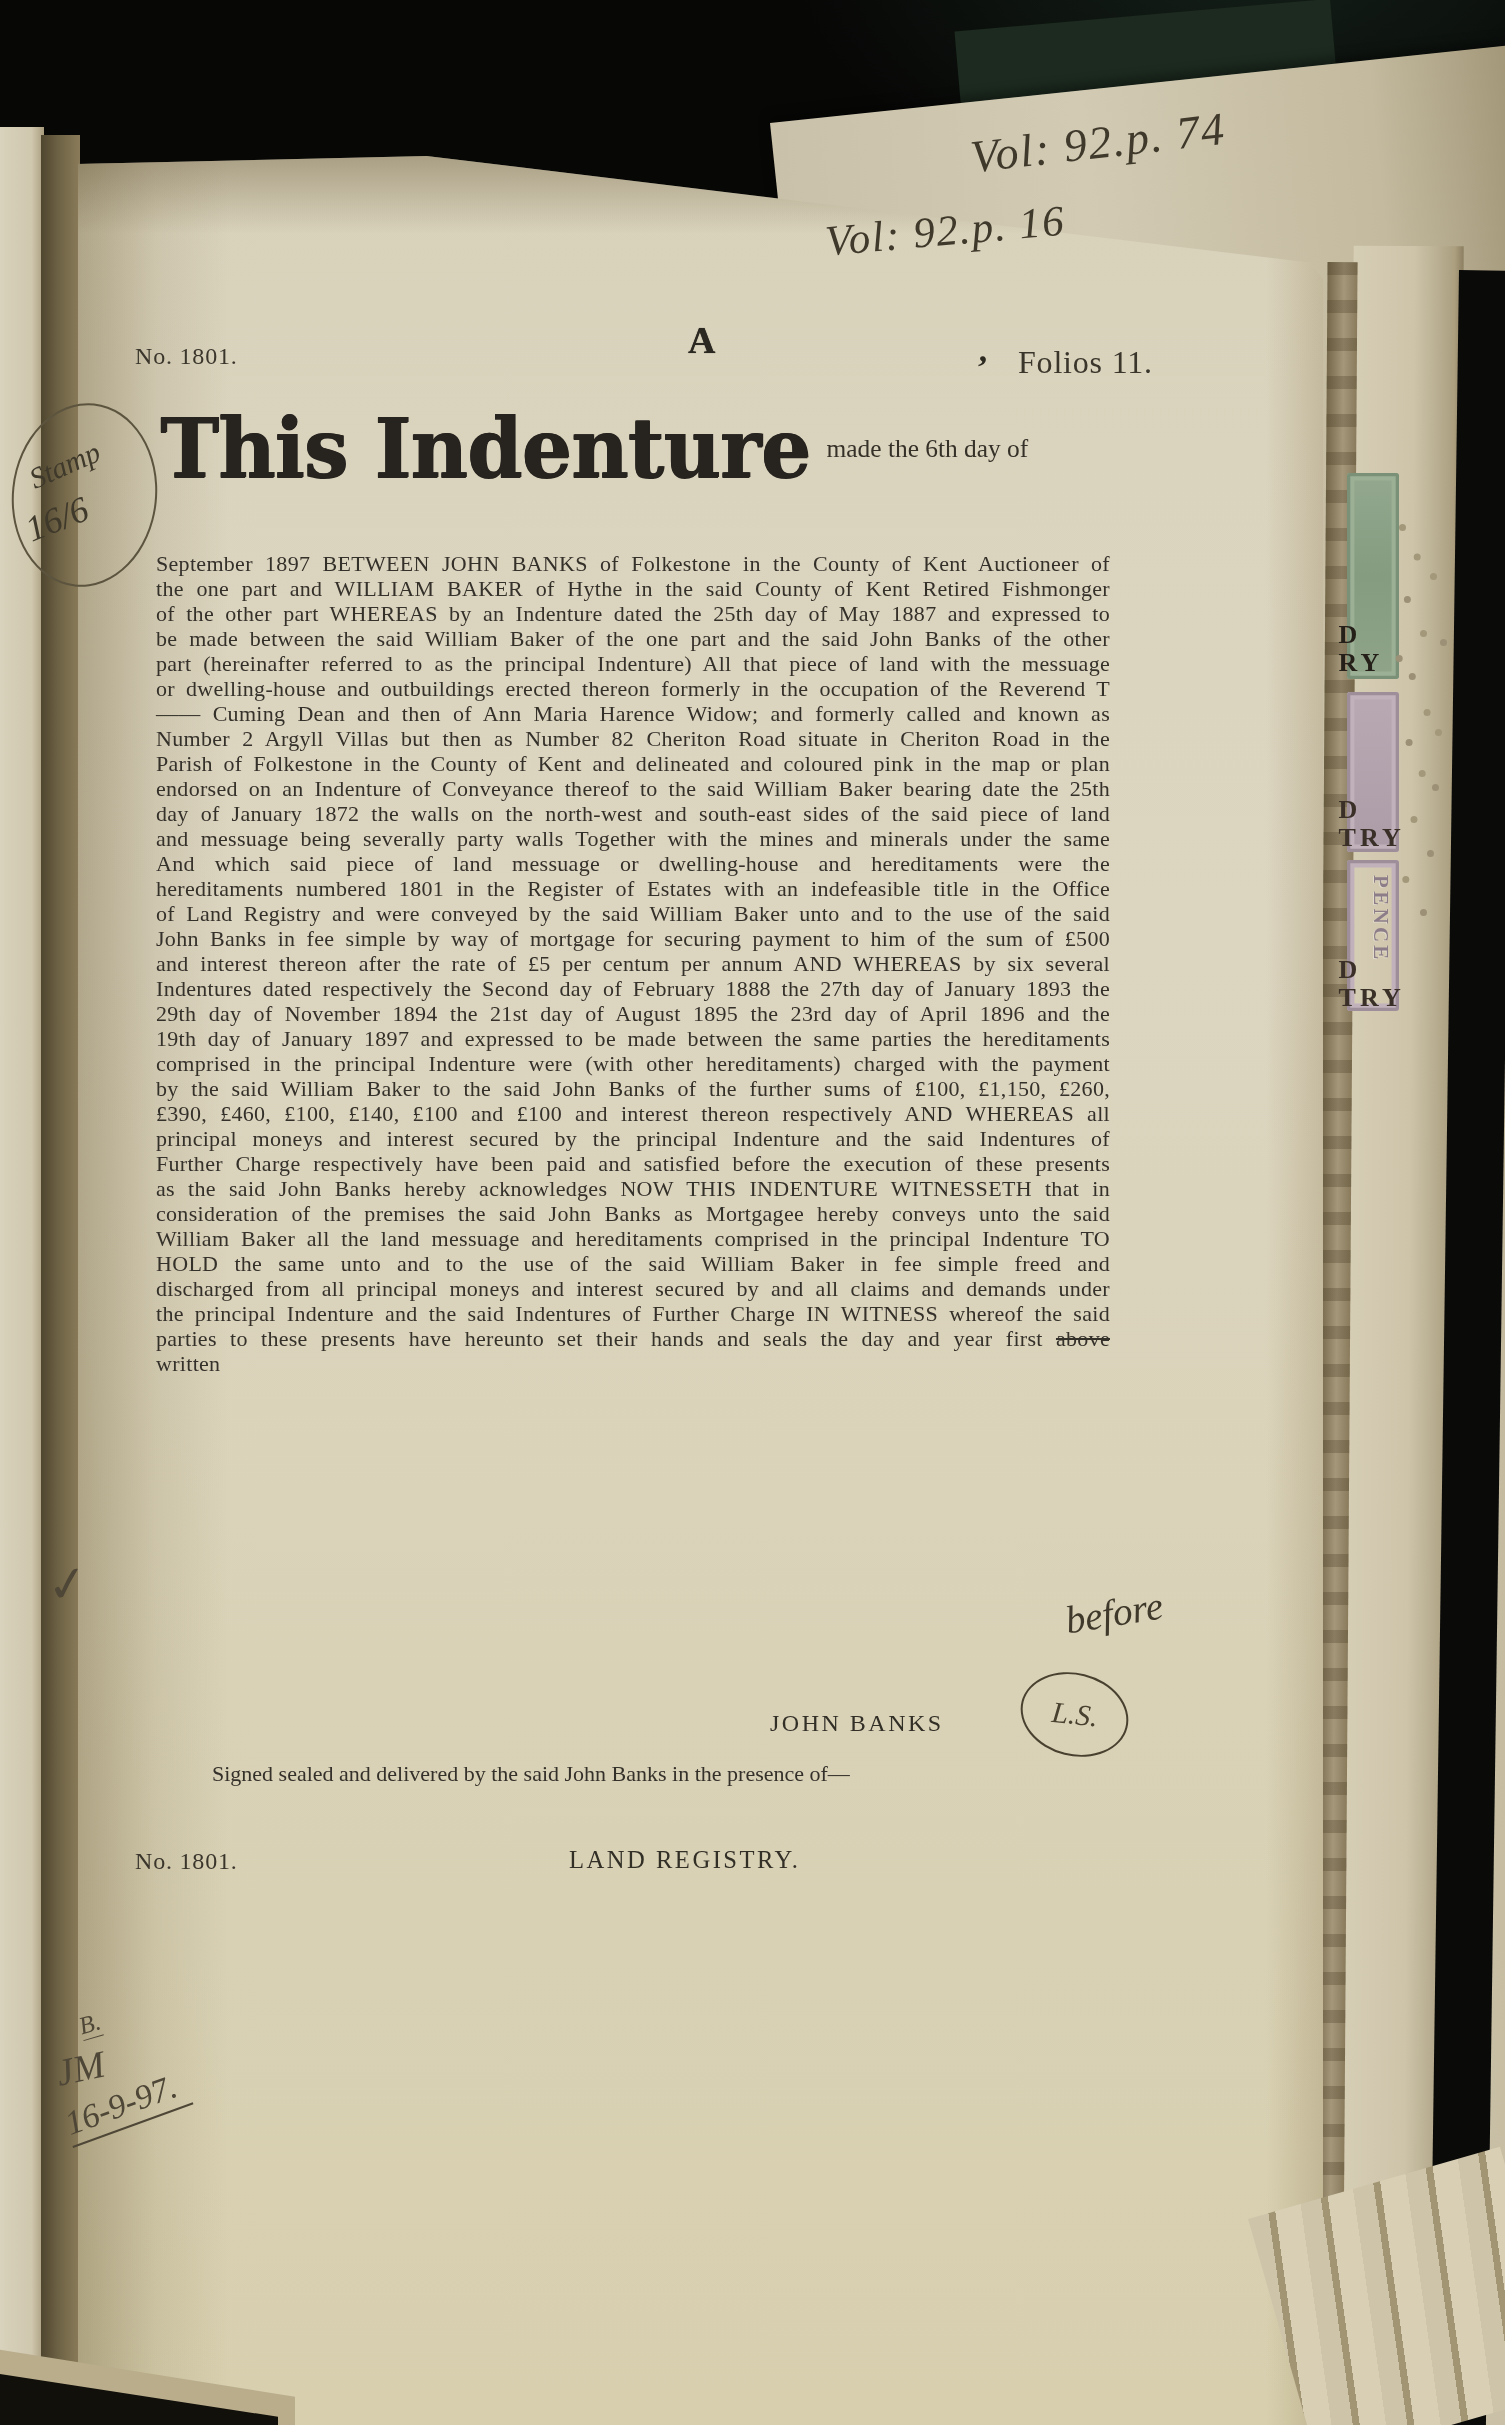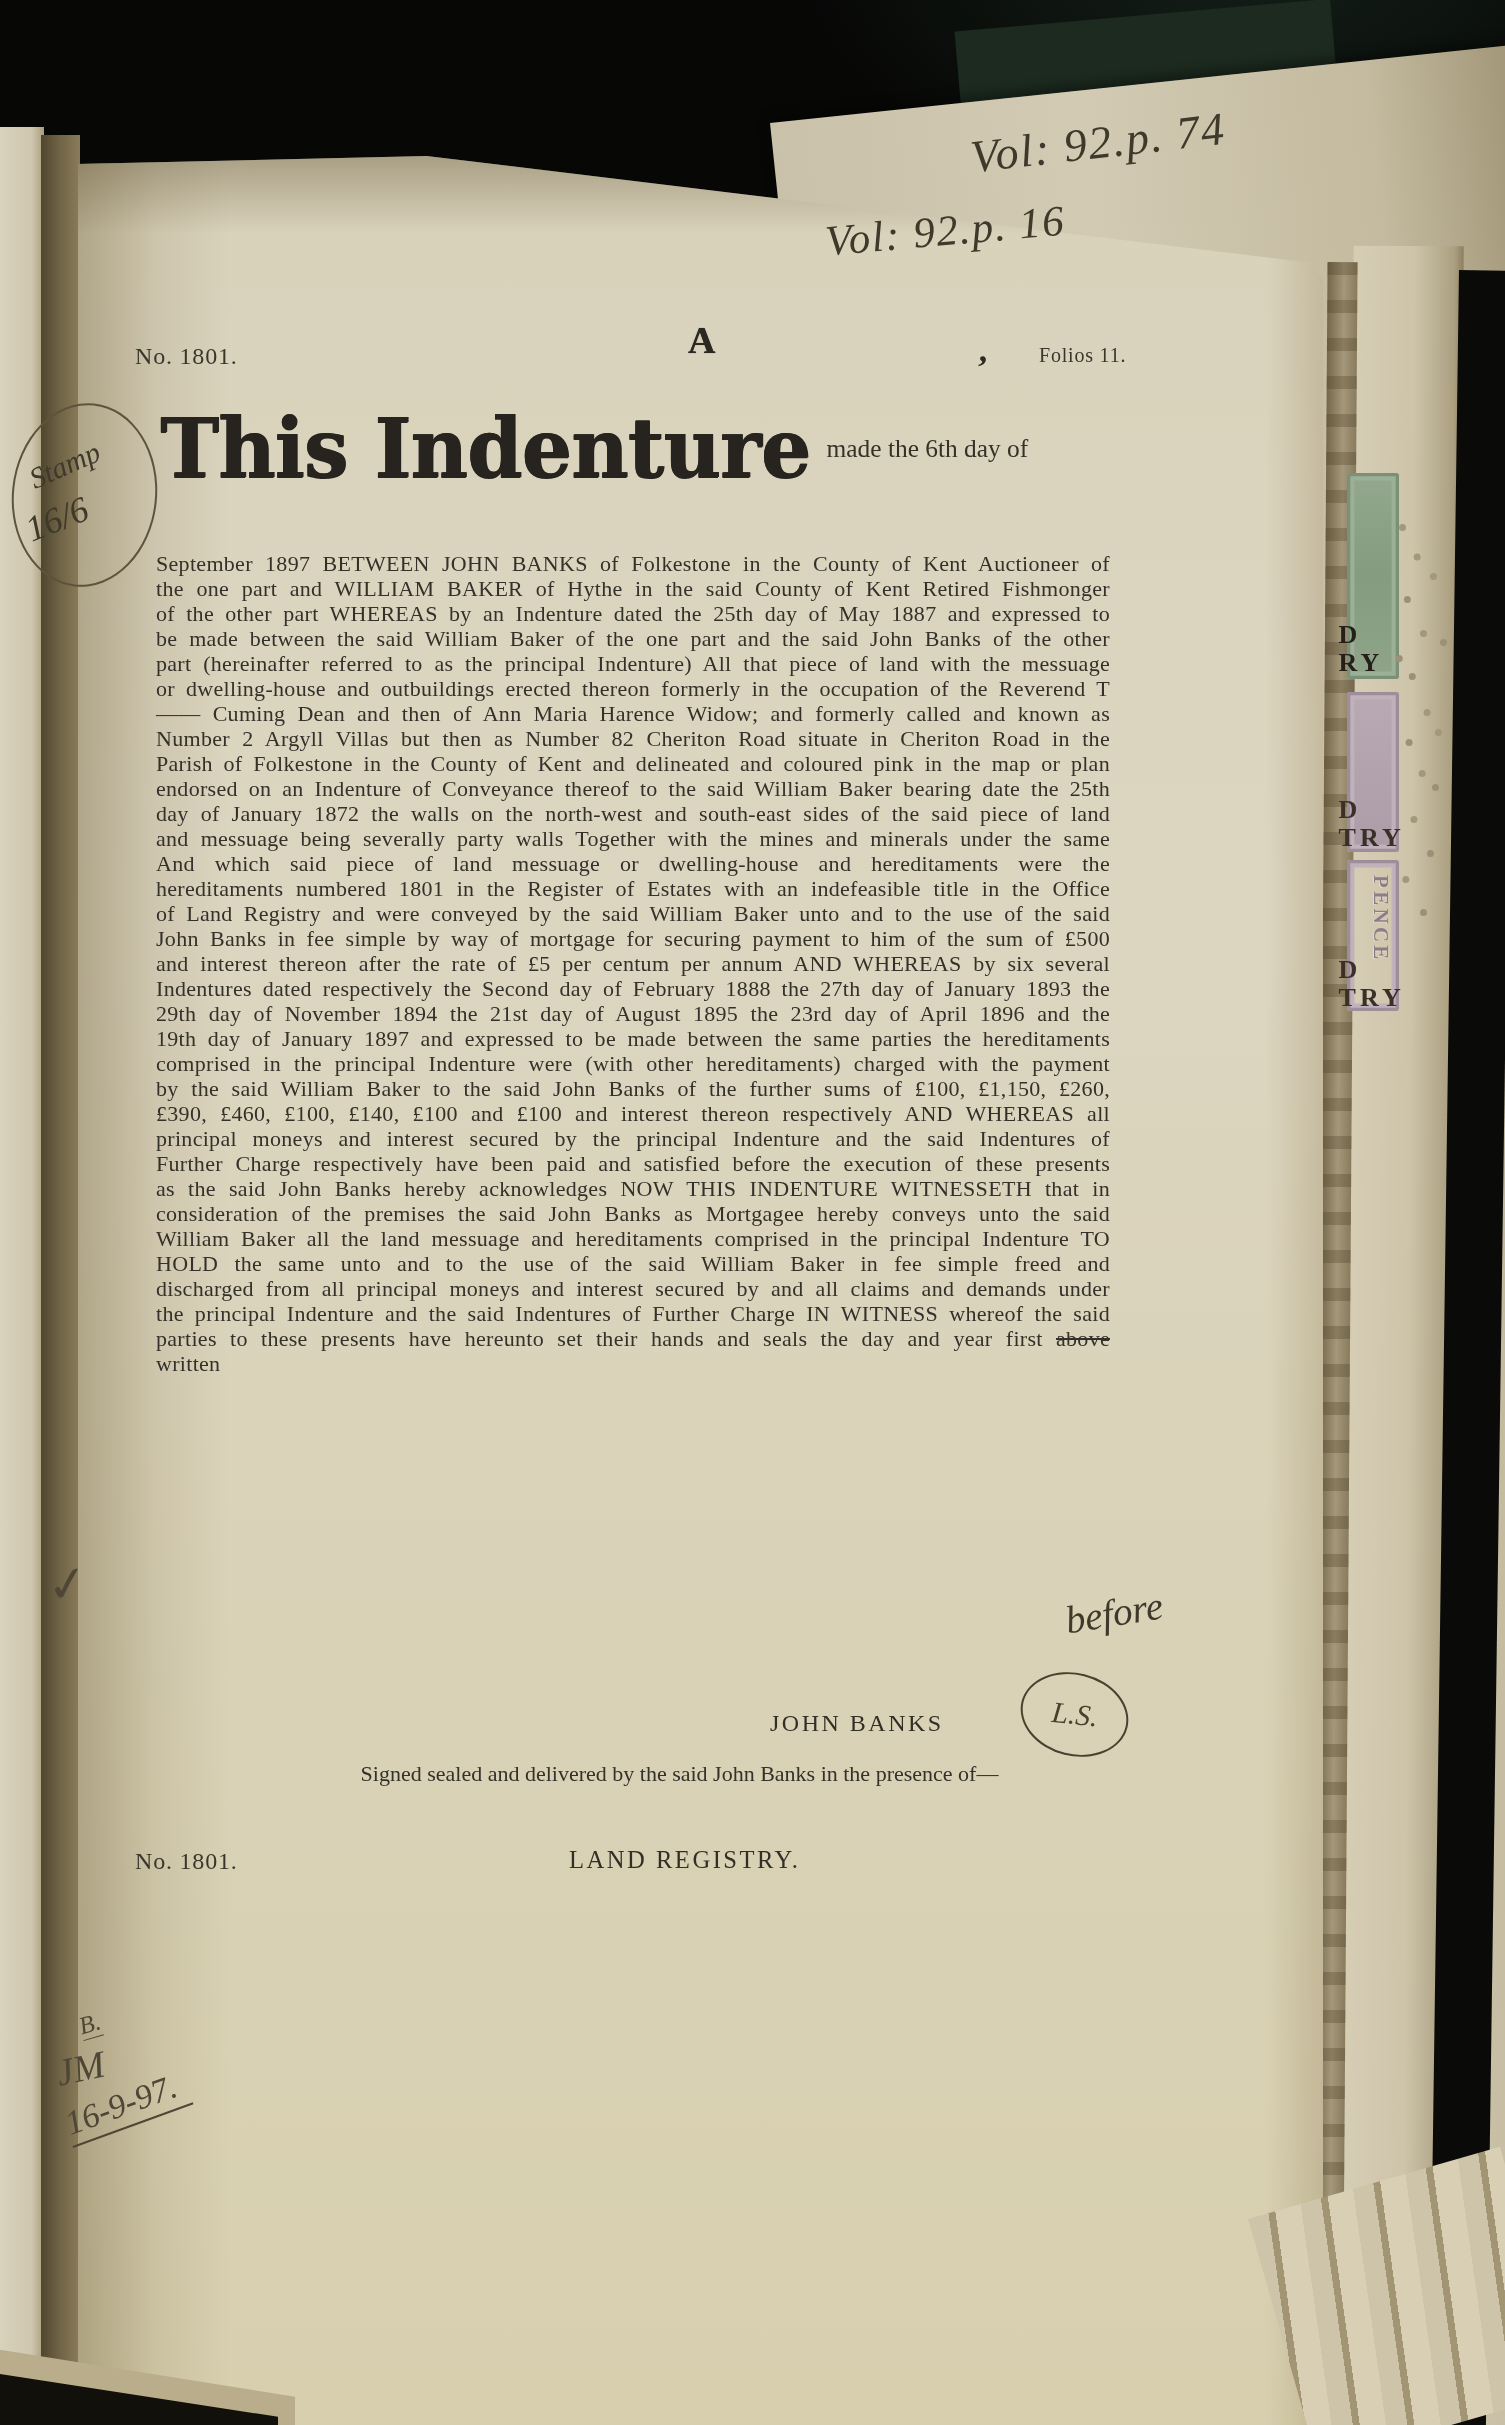--- a/index.html
+++ b/index.html
@@ -38,38 +38,38 @@
       linear-gradient(90deg,rgba(112,96,58,.40) 0,rgba(112,96,58,.12) 78px,rgba(112,96,58,0) 151px),
       linear-gradient(270deg,rgba(140,120,80,.28) 0,rgba(140,120,80,0) 57px),
       linear-gradient(180deg,#d9d2bb 0%,#dcd5c0 34%,#d7cfae 100%);
     color:#33302a;}
   .page .content{position:absolute;inset:0;}
 
   .a-mark{left:610px;top:162px;font-size:38px;font-weight:bold;letter-spacing:0.8px;color:#2b2822;
     text-shadow:0 0 0.8px #2b2822;}
   .doc-no{left:57px;top:187px;font-size:24px;letter-spacing:0.8px;color:#3a362c;}
   .ink-mark{left:898px;top:193px;font-size:34px;font-weight:bold;color:#2d2a22;transform:rotate(6deg);}
-  .folios{left:940px;top:188px;font-size:20px;letter-spacing:0.8px;color:#3a362c;margin-left:21px;}
+  .folios{left:940px;top:188px;font-size:32px;letter-spacing:0.8px;color:#3a362c;}
 
   .title-row{left:82px;top:246px;width:1089px;display:flex;align-items:center;}
   .blackletter{font-family:"DejaVu Serif",serif;font-size:79px;font-weight:bold;letter-spacing:-0.8px;
     color:#272420;text-shadow:1px 0 0 #272420, 0 0.4px 0 #272420;transform:scaleY(1.04);}
   .title-suffix{font-size:25.4px;margin-left:16.4px;color:#353128;white-space:nowrap;}
 
   .body-text{left:70px;top:373px;width:954px;font-size:22px;line-height:25px;
     text-align:justify;letter-spacing:0.3px;word-spacing:4.9px;color:#34302a;margin-left:8px;}
   .strike{text-decoration:line-through;text-decoration-thickness:2px;}
 
   .sig-name{left:692px;top:1554px;font-size:24px;letter-spacing:2.5px;color:#322f27;}
   .seal{left:942px;top:1517px;width:105px;height:79px;border:2.5px solid #49412f;border-radius:50%;
     transform:rotate(14deg);display:flex;align-items:center;justify-content:center;}
   .seal span{font-style:italic;font-size:29.5px;color:#49412f;transform:rotate(-8deg);}
 
   .attest{left:70px;top:1603px;width:999px;font-size:22px;line-height:29.5px;color:#34302a;}
-  .attest .l1{text-indent:64px;text-align:center;}
+  .attest .l1{text-indent:64px;}
 
   .reg-no{left:57px;top:1692px;font-size:24px;letter-spacing:0.8px;color:#3a362c;}
   .reg-head{left:491px;top:1690px;font-size:24.6px;letter-spacing:2.5px;color:#322f27;}
 
   .cert{left:70px;top:1741px;width:999px;font-size:22px;line-height:28px;text-align:justify;
     text-indent:64px;word-spacing:4.1px;color:#34302a;}
 
   
   .hw{font-style:italic;color:#3f392b;white-space:nowrap;}
   .vol74{left:970px;top:116px;font-size:46px;transform:rotate(-6.5deg);letter-spacing:1.6px;}

